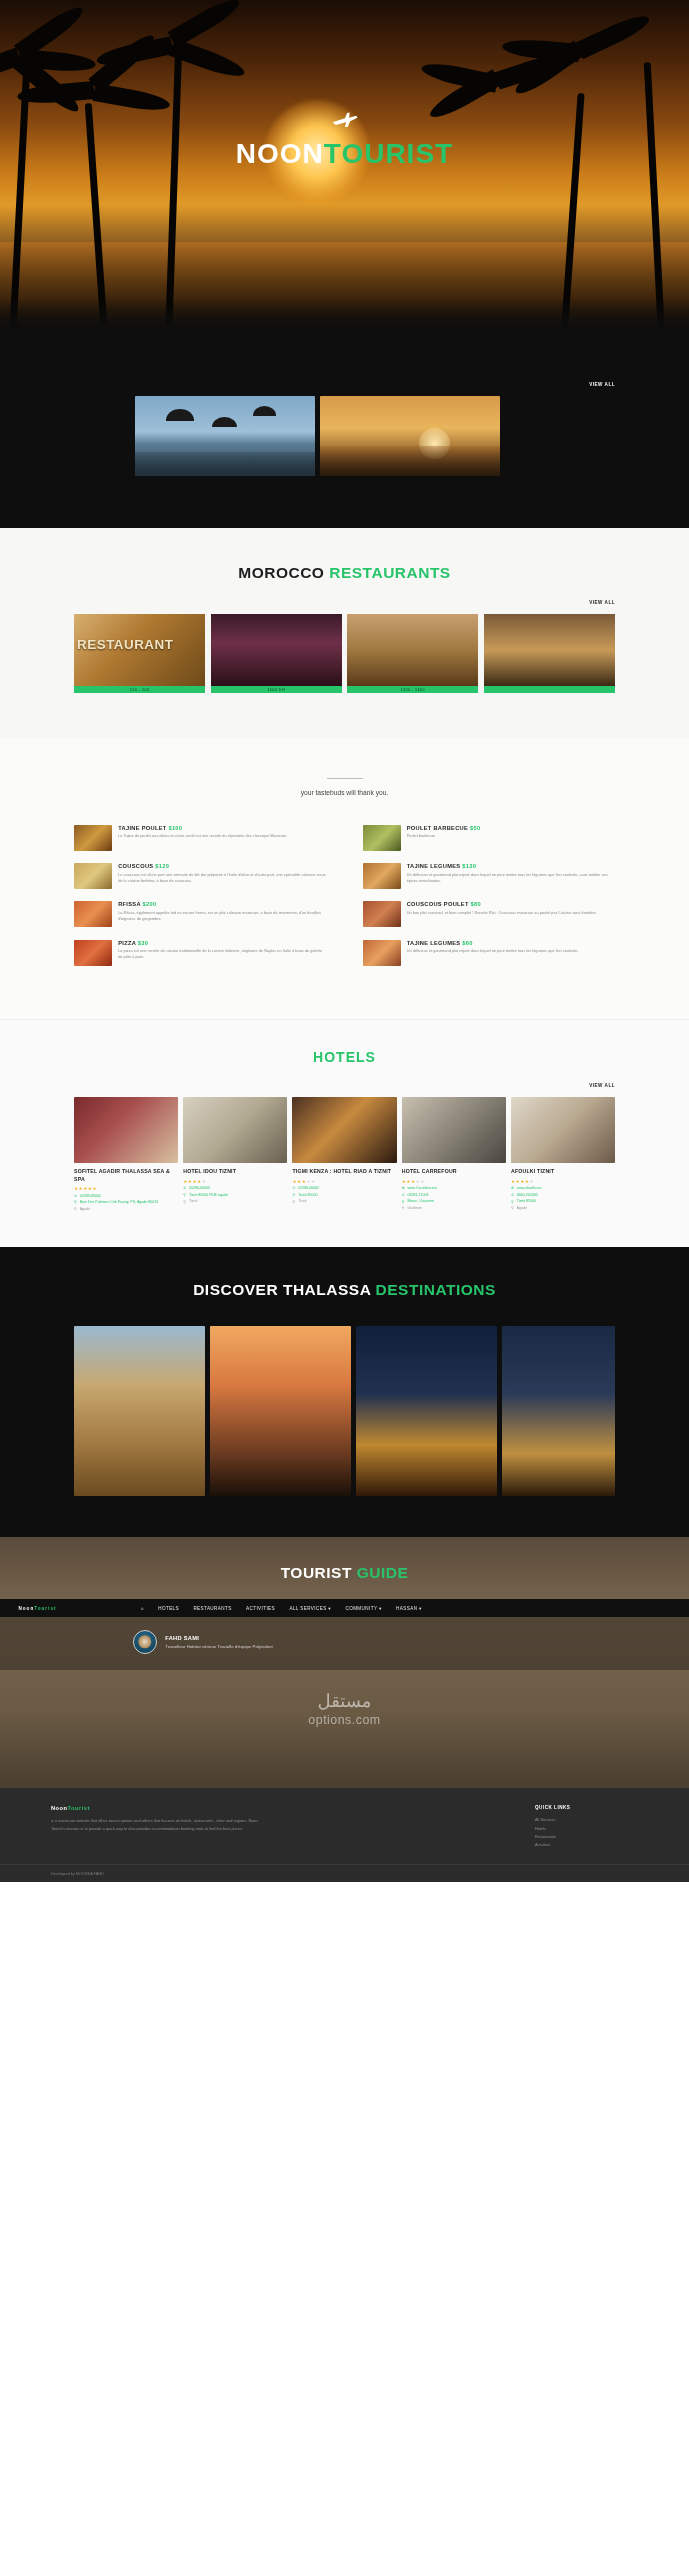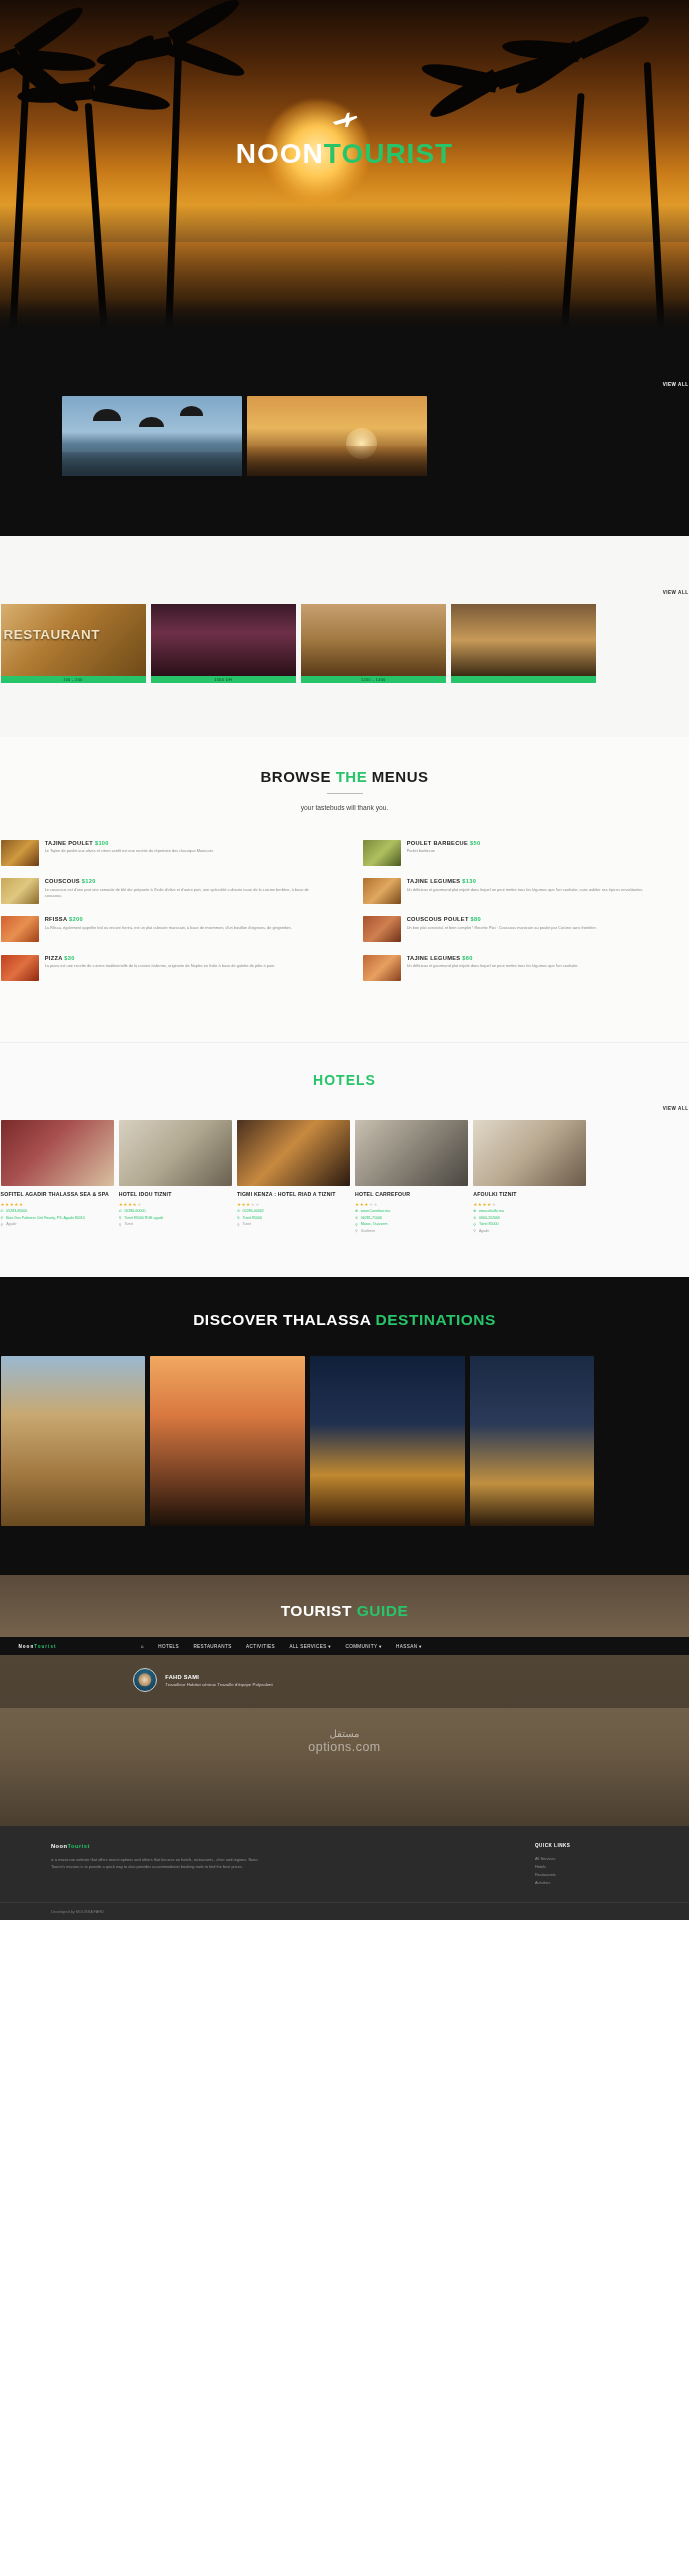--- a/index.html
+++ b/index.html
@@ -50,21 +50,21 @@
   .hero-bottom-fade {
     position: absolute; left:0; right:0; bottom:0; height: 31px;
     background: linear-gradient(to bottom, rgba(14,14,14,0) 0%, #0e0e0e 100%);
   }
 
   
   .sec-activities { background: #0e0e0e; padding: 31px 0 52px; }
   .sec-title { text-align: center; font-size: 15.5px; font-weight: bold; letter-spacing: 0.5px; }
   .sec-title .w { color: #ffffff; }
   .sec-title .g { color: #27c46a; }
-  .wrap { width: 688px; margin: 8px auto; position: relative; }
+  .wrap { width: 541px; margin: 0 auto; position: relative; }
   .viewall {
     position: absolute; right: 0; top: -14.4px;
     color: #fff; font-size: 4.6px; font-weight: bold; letter-spacing: 0.5px;
   }
   .viewall.dark { color: #222; }
   .act-row { display: flex; gap: 5.2px; margin-top: 35px; padding-left: 61px; }
   .act-card { width: 180px; height: 80px; border-radius: 1px; overflow: hidden; position: relative; }
   .act-1 { background: linear-gradient(to bottom, #7fa8c8 0%, #9fc0d8 45%, #5b7e96 60%, #2a3b48 100%); }
   .act-2 { background: linear-gradient(to bottom, #d89a4a 0%, #e8b55c 40%, #9a6a30 70%, #3a2512 100%); }
   .para { position:absolute; background:#1a1a1a; border-radius: 50% 50% 0 0 / 100% 100% 0 0; }
@@ -188,21 +188,21 @@
   .footer-h { color: #fff; font-size: 4.6px; font-weight: bold; letter-spacing: 0.5px; margin-bottom: 6.2px; }
   .footer-link { font-size: 3.9px; color: #8e8e8e; line-height: 2.1; }
   .footer-bottom { border-top: 0.5px solid #3a3a3a; margin-top: 14.4px; padding: 6.2px 0; }
   .footer-bottom .inner { width: 587px; margin: 0 auto; font-size: 3.9px; color: #7a7a7a; }
 
   
   .watermark {
     position: absolute; left: 50%; transform: translateX(-50%);
     text-align: center; pointer-events: none;
   }
-  .wm-ar { color: rgba(255,255,255,.55); font-size: 10px; letter-spacing: 1px; }
+  .wm-ar { color: rgba(255,255,255,.55); font-size: 18px; letter-spacing: 1px; }
   .wm-en { color: rgba(255,255,255,.5); font-size: 12.4px; letter-spacing: 0.5px; margin-top: 1px; }
 </style>
 </head>
 <body>
 
 <section class="hero">
   <div class="hero-sun"></div>
   <div class="hero-water"></div>
 
   <div class="palm" style="left:15.5px;height:268px;transform:rotate(3deg);"></div>
@@ -255,20 +255,24 @@
       </div>
       <div class="act-card act-2">
         <div class="surf-sun"></div>
         <div style="position:absolute;left:0;right:0;bottom:0;height:30px;background:linear-gradient(to bottom,rgba(160,100,40,.4),#2a1a0c);"></div>
       </div>
     </div>
   </div>
 </section>
 
 <section class="sec-restaurants">
+  <h2 class="sec-title">
+    <span style="color:#1d1d1d;">MOROCCO</span>
+    <span class="g">RESTAURANTS</span>
+  </h2>
   <div class="wrap" style="margin-top:32px;">
     <a class="viewall dark">VIEW ALL</a>
     <div class="rest-row" style="margin-top:0;">
       <div class="rest-card">
         <div class="rest-img r1">
           <div class="rest-sign">RESTAURANT</div>
         </div>
         <div class="rest-bar">
             <span>100 - 200</span>
           </div>
@@ -289,25 +293,20 @@
         <div class="rest-img r4"></div>
         <div class="rest-bar">
             <span></span>
           </div>
       </div>
     </div>
   </div>
 </section>
 
 <section class="sec-menus">
-  <h2 class="menus-title">
-    <span style="color:#1d1d1d;">BROWSE</span>
-    <span style="color:#27c46a;">THE</span>
-    <span style="color:#1d1d1d;">MENUS</span>
-  </h2>
   <div class="menus-rule"></div>
   <p class="menus-sub">your tastebuds will thank you.</p>
 
   <div class="wrap">
     <div class="menu-grid">
       <div class="menu-col">
         <div class="menu-item">
           <div class="menu-thumb mt1"></div>
           <div>
             <div class="menu-name">

